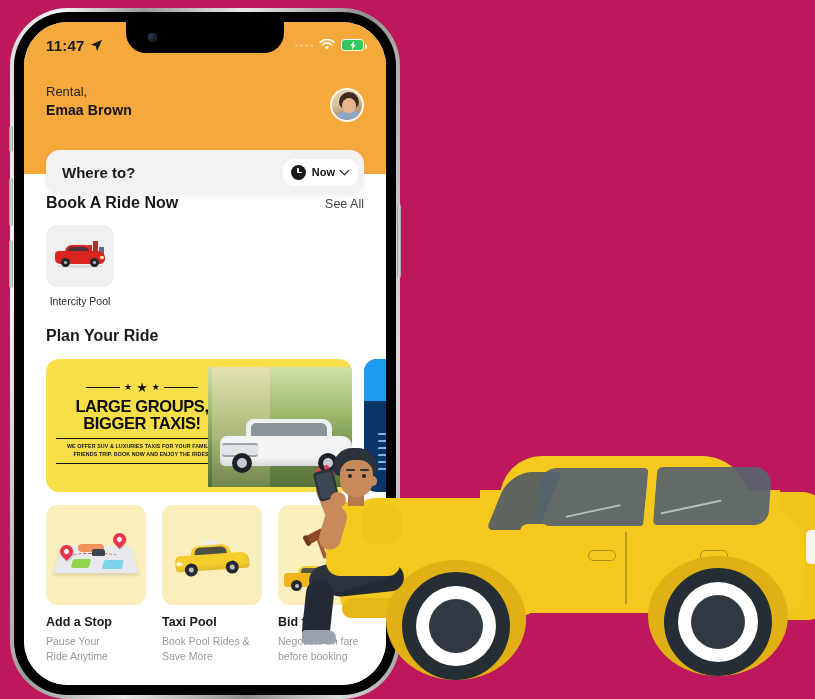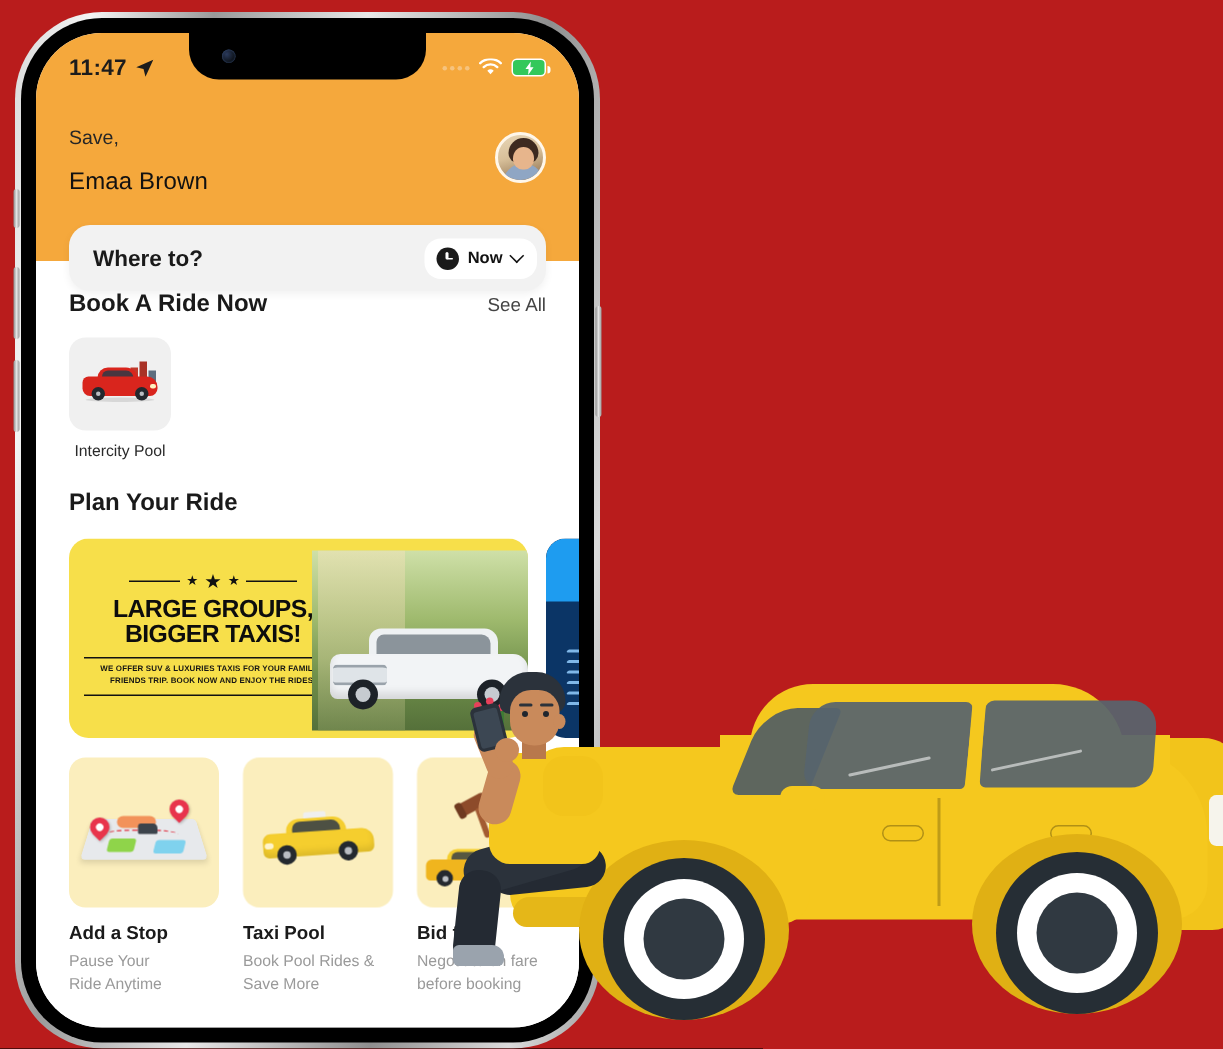--- a/index.html
+++ b/index.html
@@ -1,19 +1,19 @@
 <!DOCTYPE html>
 <html><head>
 <meta charset="utf-8">
 <style>
   * { margin:0; padding:0; box-sizing:border-box; }
   html,body { width:815px; height:699px; background:#000; overflow:hidden;
     font-family:"Liberation Sans", sans-serif; }
 
-  #stage { position:relative; width:815px; height:699px; background:#b91c1c; }
+  #stage { position:relative; width:815px; height:699px; background:#be185d; }
 
   
   #phone { position:absolute; left:10px; top:8px; width:390px; height:691px; }
   .phone-frame {
     position:absolute; inset:0;
     border-radius:58px;
     background:linear-gradient(100deg,#d9d9d9 0%,#f4f4f4 10%,#9a9a9a 26%,#e8e8e8 46%,#8e8e8e 70%,#dcdcdc 88%,#a0a0a0 100%);
     padding:4px;
   }
   .phone-bezel { position:absolute; inset:4px; border-radius:54px; background:#000; }
@@ -52,21 +52,21 @@
     width:158px; height:31px; background:#000; border-radius:0 0 20px 20px; z-index:6;
     display:flex; align-items:center; padding-left:22px;
   }
   .notch-cam { width:9px; height:9px; border-radius:50%;
     background:radial-gradient(circle at 35% 35%,#2b3a5c 0%,#10161f 60%,#000 100%);
     box-shadow:inset 0 0 1px #4d6ea8; }
 
   
   .greet { position:absolute; left:22px; top:62px; }
   .greet-hi { font-size:13px; color:#262626; }
-  .greet-name { font-size:16px; font-weight:normal; color:#111; margin-top:14px; letter-spacing:.1px;}
+  .greet-name { font-size:14px; font-weight:bold; color:#111; margin-top:3px; letter-spacing:.1px;}
   .avatar {
     position:absolute; right:22px; top:66px; width:34px; height:34px; border-radius:50%;
     border:2px solid #fff7ea; overflow:hidden;
     background:linear-gradient(165deg,#e8d6b6 0%,#d8c09a 45%,#8a6b4a 100%);
   }
   .av-hair { position:absolute; left:7px; top:2px; width:20px; height:17px;
     background:#3d2a20; border-radius:10px 10px 7px 7px; }
   .av-face { position:absolute; left:10px; top:8px; width:14px; height:15px;
     background:#e7b58c; border-radius:50% 50% 45% 45%; }
   .av-body { position:absolute; left:3px; bottom:-3px; width:28px; height:14px;
@@ -321,21 +321,21 @@
             </svg>
             <span class="batt">
               <svg width="8" height="9" viewBox="0 0 8 10">
                   <path d="M5 0 L1 5.6 h2.3 L3 10 L7 4.2 H4.6 Z" fill="#fff"></path>
                 </svg>
             </span>
           </div>
         </div>
 
         <div class="greet">
-          <div class="greet-hi">Save,</div>
+          <div class="greet-hi">Rental,</div>
           <div class="greet-name">Emaa Brown</div>
         </div>
 
         <div class="avatar">
           <span class="av-body"></span>
           <span class="av-hair"></span>
           <span class="av-face"></span>
         </div>
       </div>
 

